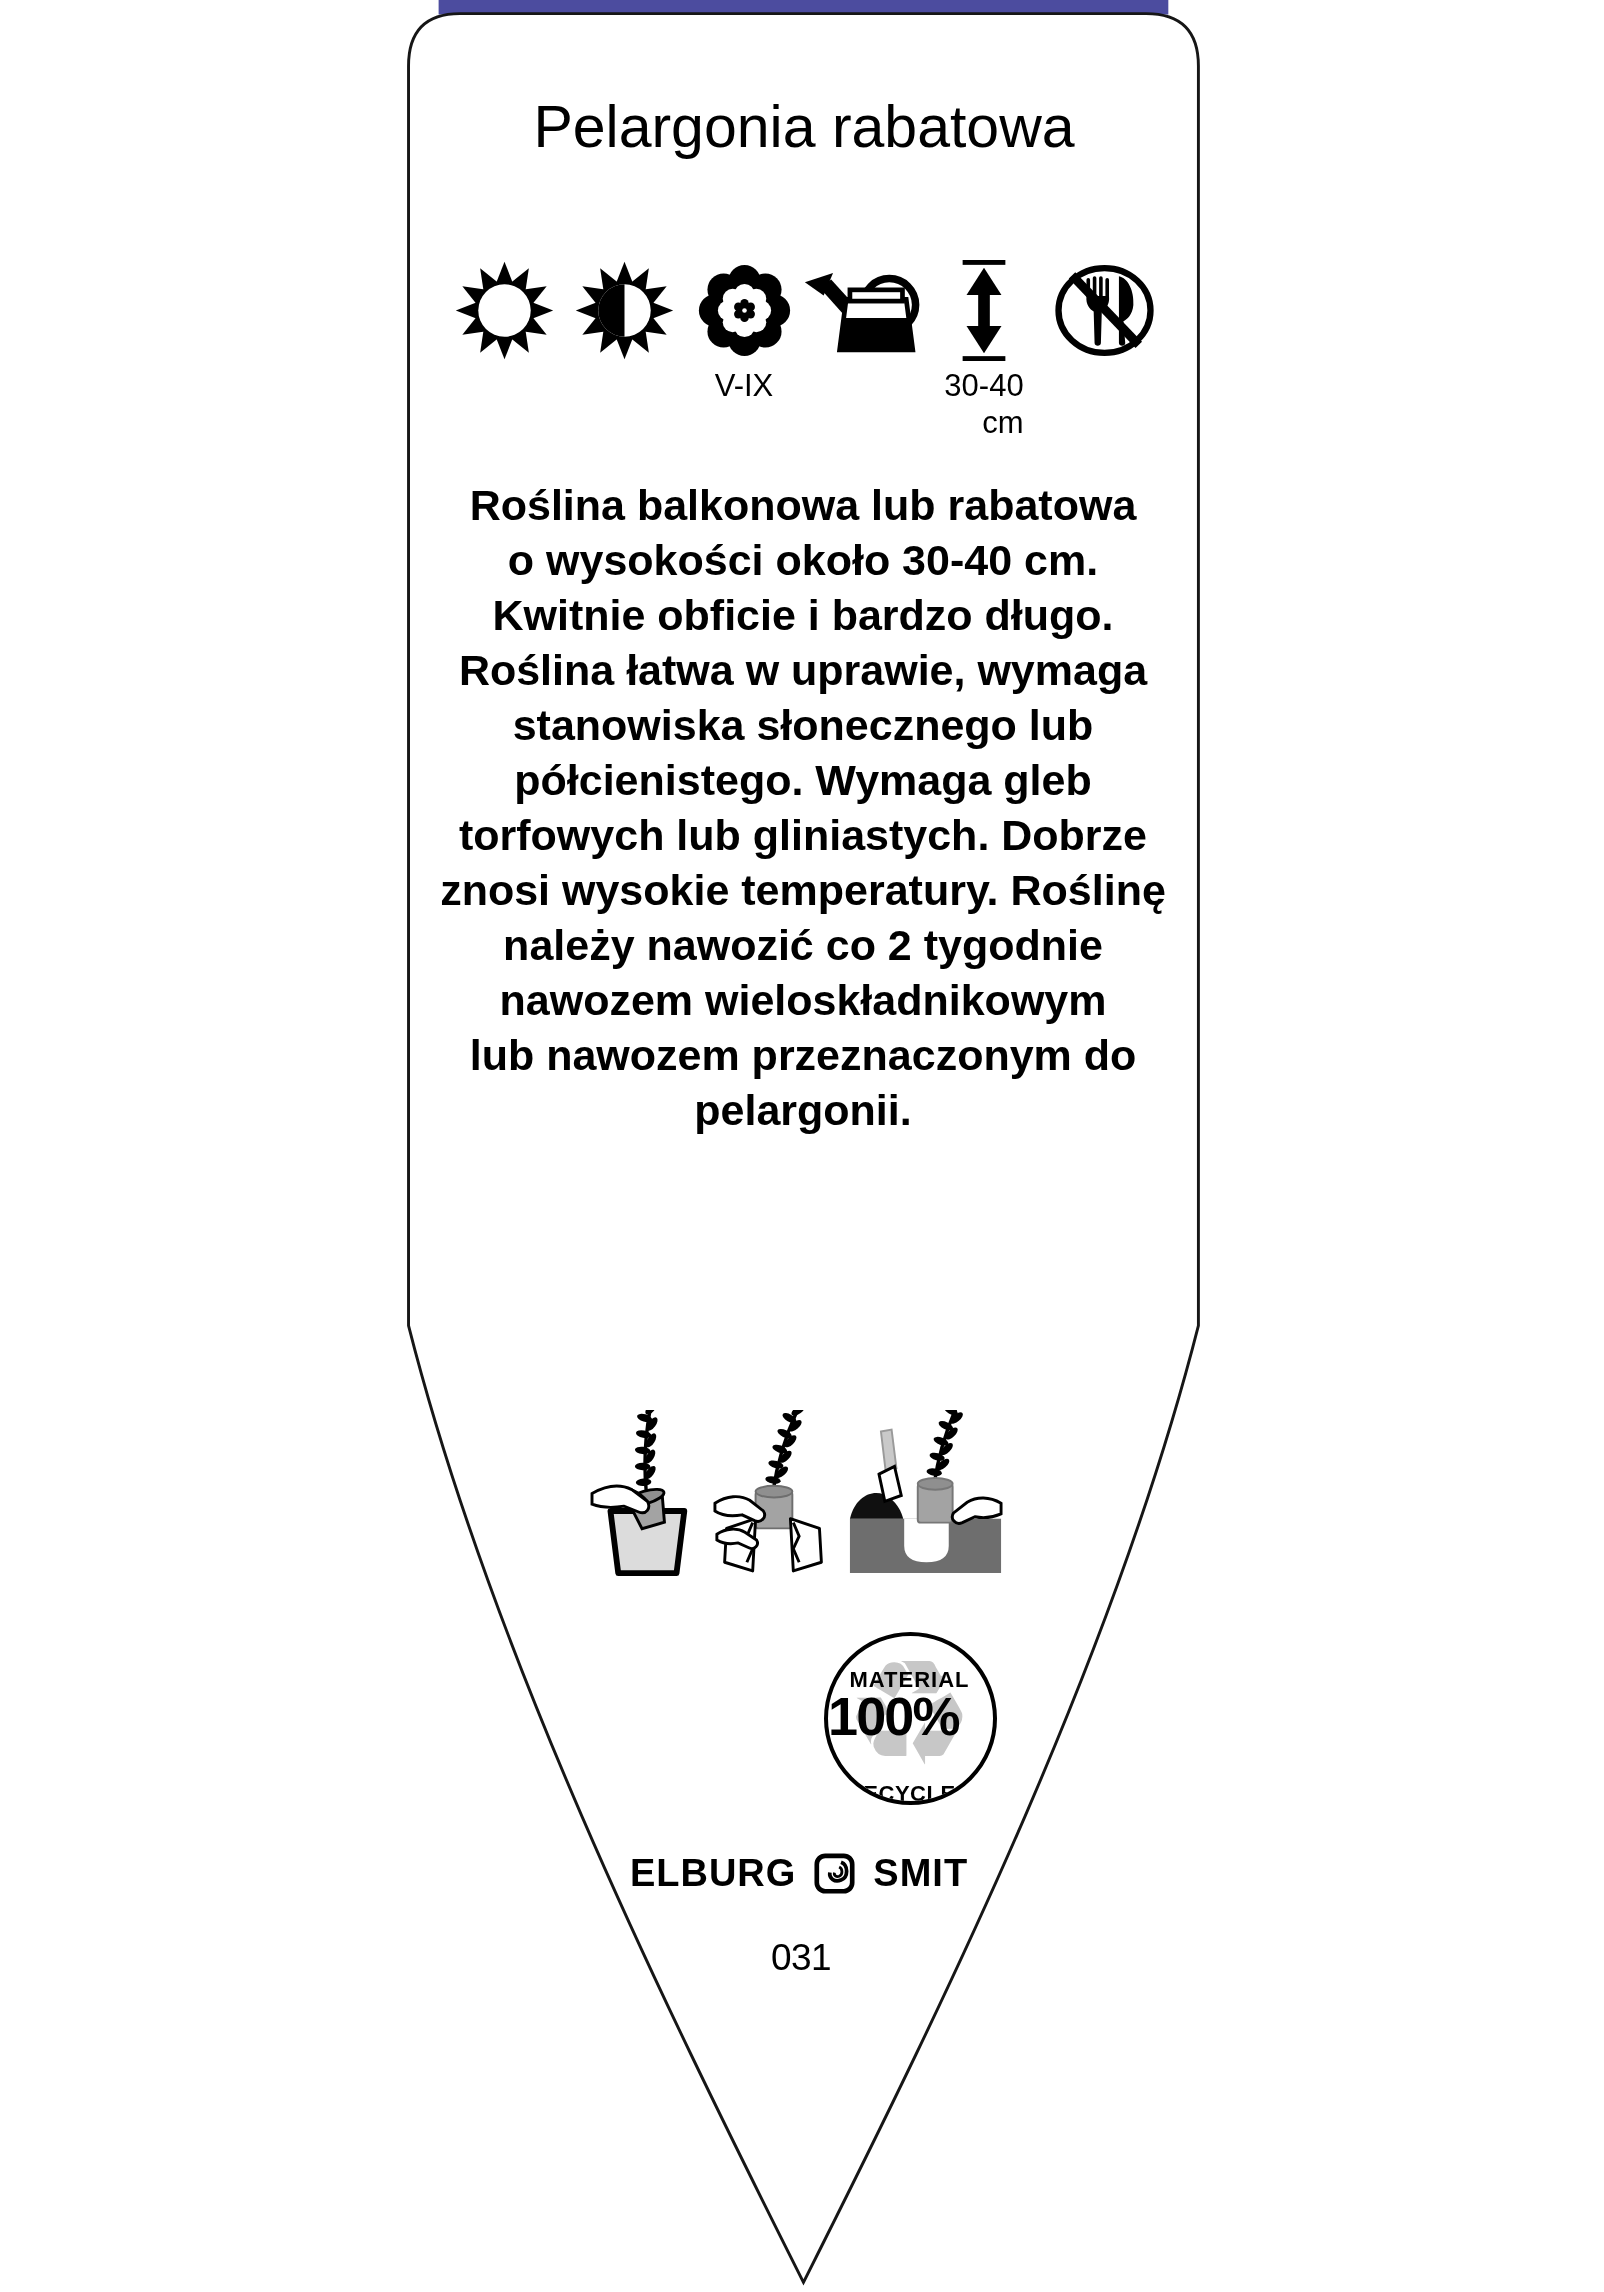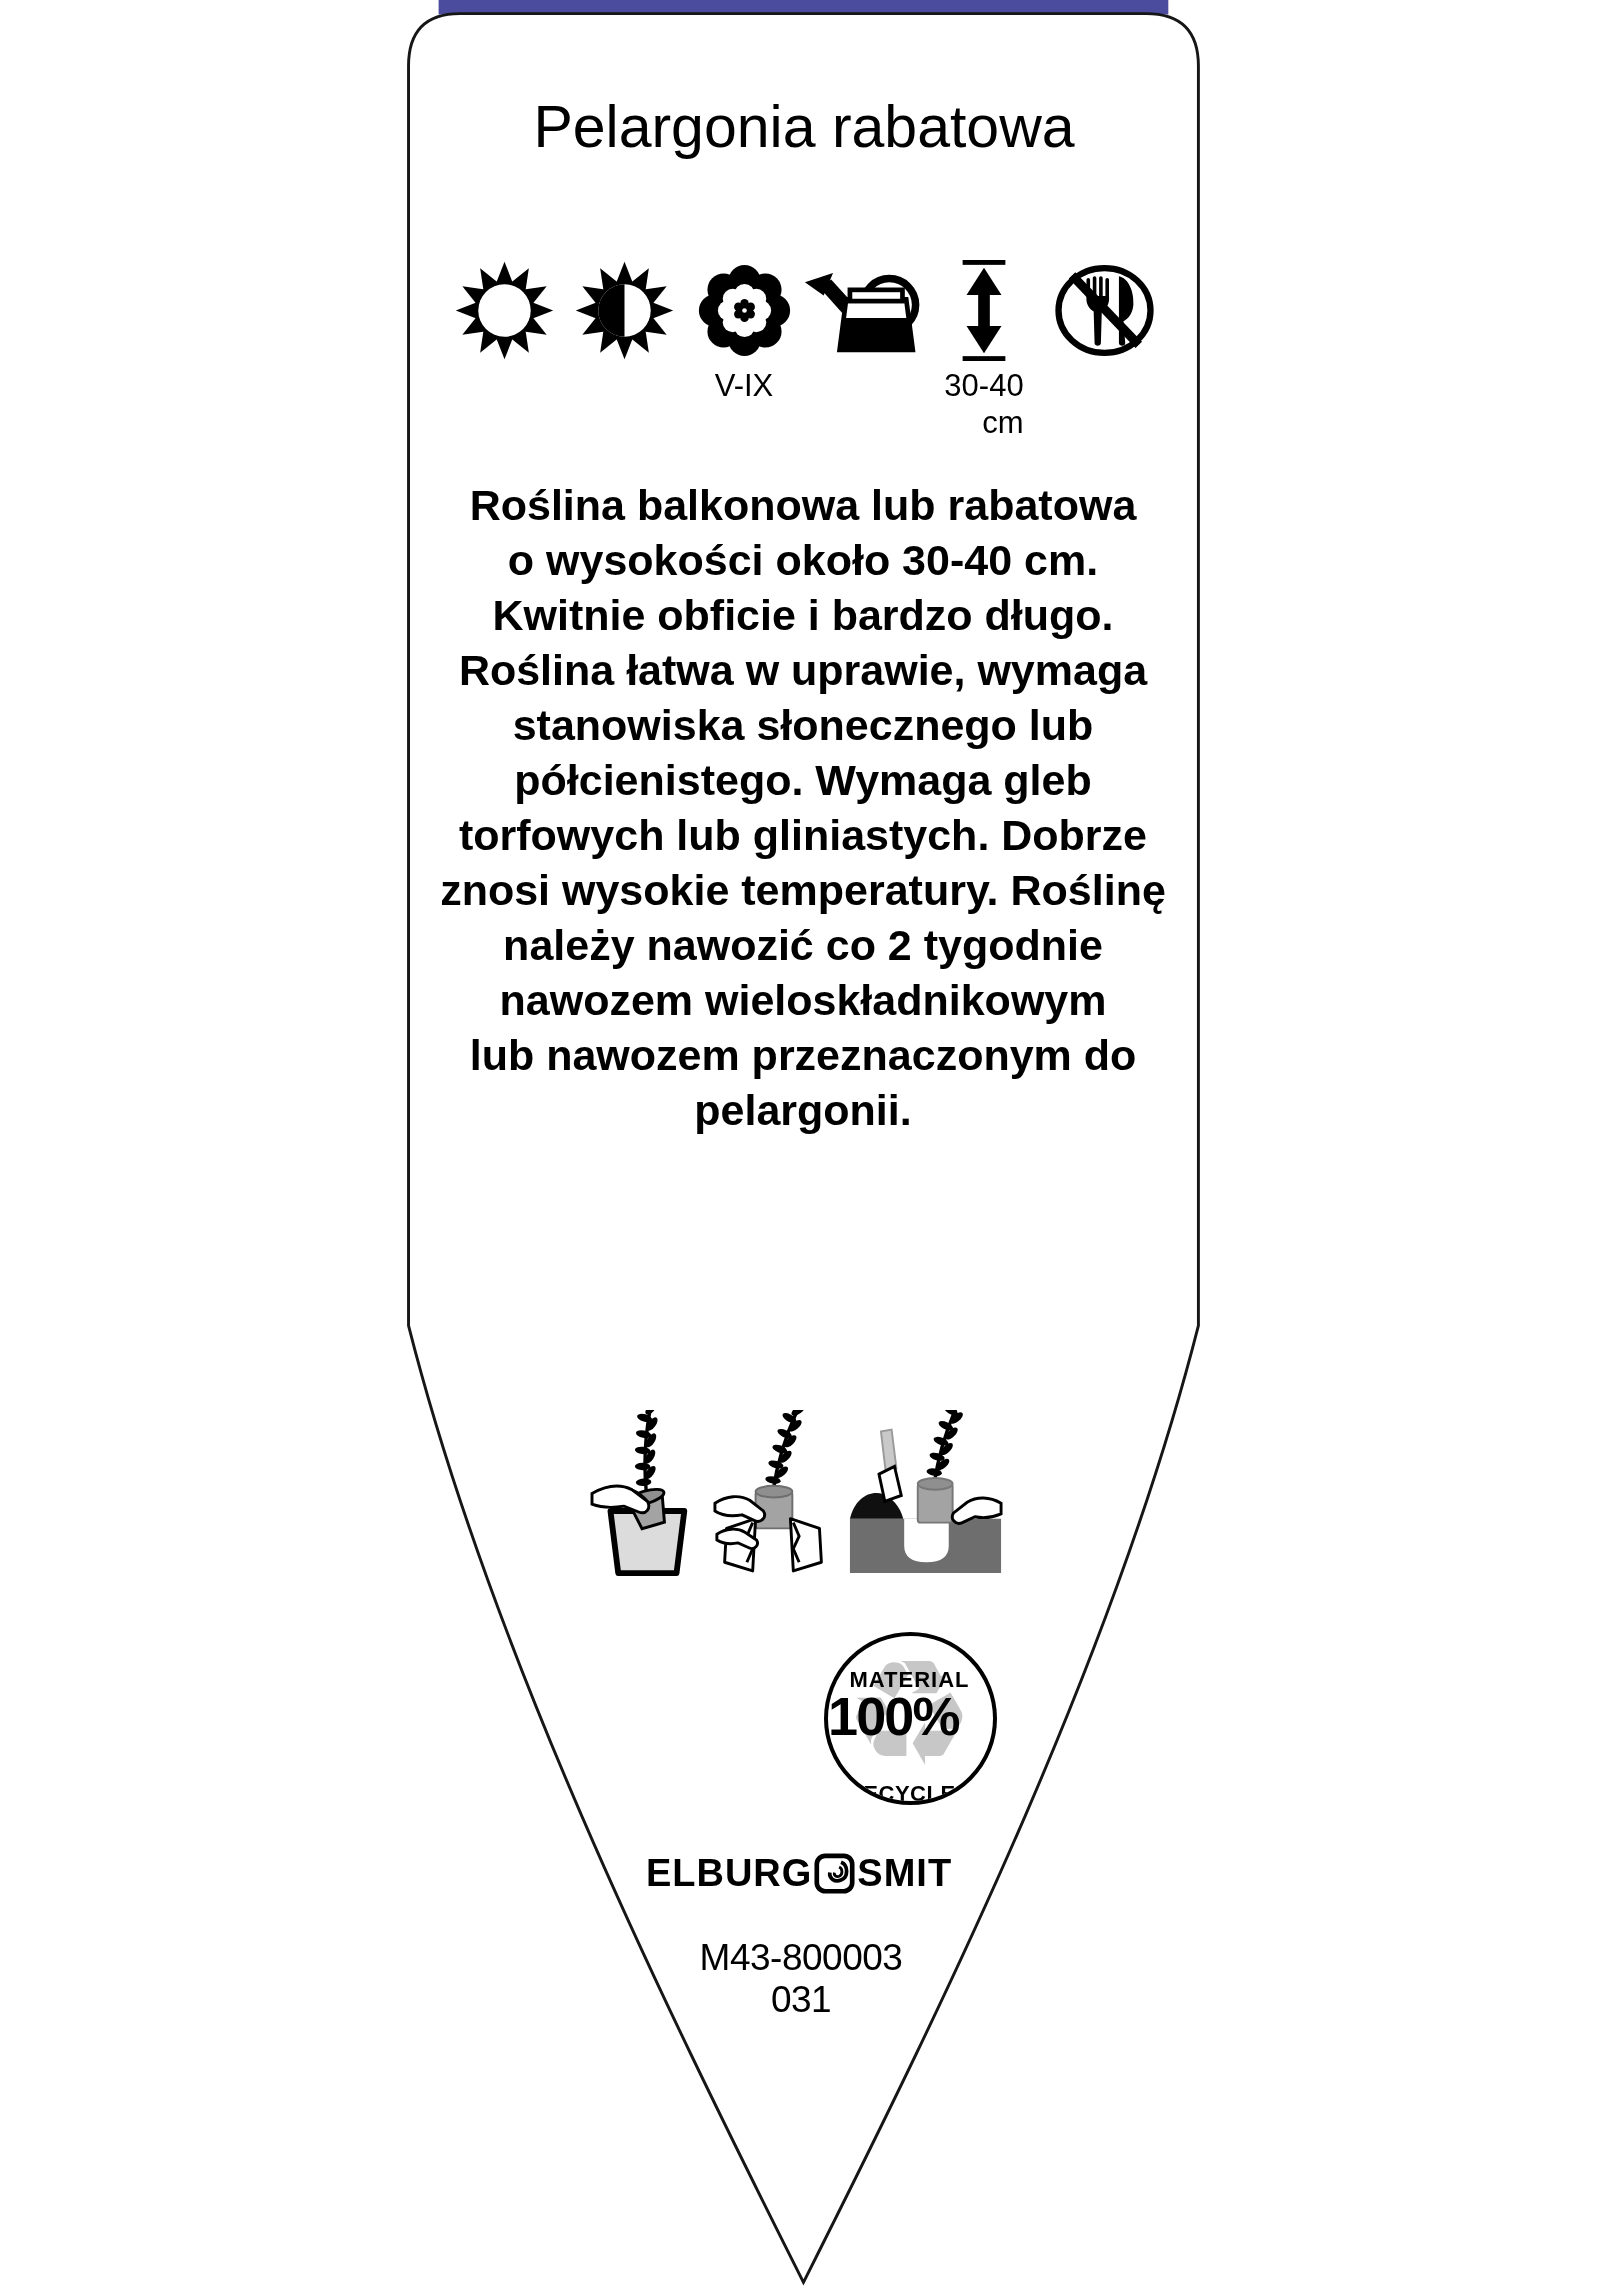--- a/index.html
+++ b/index.html
@@ -19,21 +19,21 @@
   .icon-caption{margin-top:5.8px;font-size:31px;line-height:37px;text-align:right;white-space:pre-line;min-height:37px;}
   .description{left:414px;top:478px;width:778px;text-align:center;font-size:43px;line-height:55px;white-space:pre-line;font-weight:bold;}
   .picto-row{left:590px;top:1407px;width:431px;height:173px;display:flex;align-items:flex-end;gap:15.5px;}
   .badge{left:824px;top:1632px;width:173px;height:173px;border:4.9px solid #000;border-radius:50%;
          background:#fff;box-sizing:border-box;overflow:hidden;}
   .badge-recycle{position:absolute;left:0;top:-3.9px;width:163px;text-align:center;font-size:146px;line-height:163px;
                  color:var(--recycle-gray,#c7c7c7);font-family:"DejaVu Sans",sans-serif;}
   .badge-t1{position:absolute;left:0;top:31px;width:163px;text-align:center;font-size:22px;font-weight:700;letter-spacing:1px;}
   .badge-t2{position:absolute;left:0;top:49px;width:163px;text-align:left;font-size:54px;font-weight:700;letter-spacing:-1.9px;}
   .badge-t3{position:absolute;left:0;top:97px;width:163px;text-align:center;font-size:22px;font-weight:700;letter-spacing:0.5px;margin-top:48px;}
-  .brand{left:406px;top:1850px;width:786px;height:47px;display:flex;justify-content:center;align-items:center;gap:2px;}
+  .brand{left:406px;top:1850px;width:786px;height:47px;display:flex;justify-content:center;align-items:center;gap:18px;}
   .brand-word{font-size:38px;font-weight:700;letter-spacing:1px;}
   .codes{left:408px;top:1937px;width:786px;text-align:center;font-size:37px;line-height:42px;letter-spacing:-0.5px;}
 </style>
 </head>
 <body>
 
 <svg width="0" height="0" style="position:absolute" aria-hidden="true">
   <defs>
     <g id="picto-plant">
       <path d="M10 92 C 14 64 22 36 36 6" stroke="#000" stroke-width="3.5" fill="none"></path>
@@ -267,18 +267,17 @@
     <span class="brand-word">ELBURG</span>
     <svg width="41" height="41" viewBox="0 0 44 44">
       <rect x="3" y="3" width="38" height="38" rx="9" fill="#fff" stroke="#000" stroke-width="5"></rect>
       <path d="M29 10 c8 3 8 16 0 19 c-7 3 -13 -2 -12 -8" stroke="#000" stroke-width="4" fill="none"></path>
       <path d="M27 15 c4 2 4 8 0 10 c-3 1 -6 -1 -5 -4" stroke="#000" stroke-width="3" fill="none"></path>
     </svg>
     <span class="brand-word">SMIT</span>
   </div>
 
   <div class="abs codes">
-    <div>M43-800003</div>
     <div>031</div>
   </div>
 
 </div>
 
 
 </body></html>

